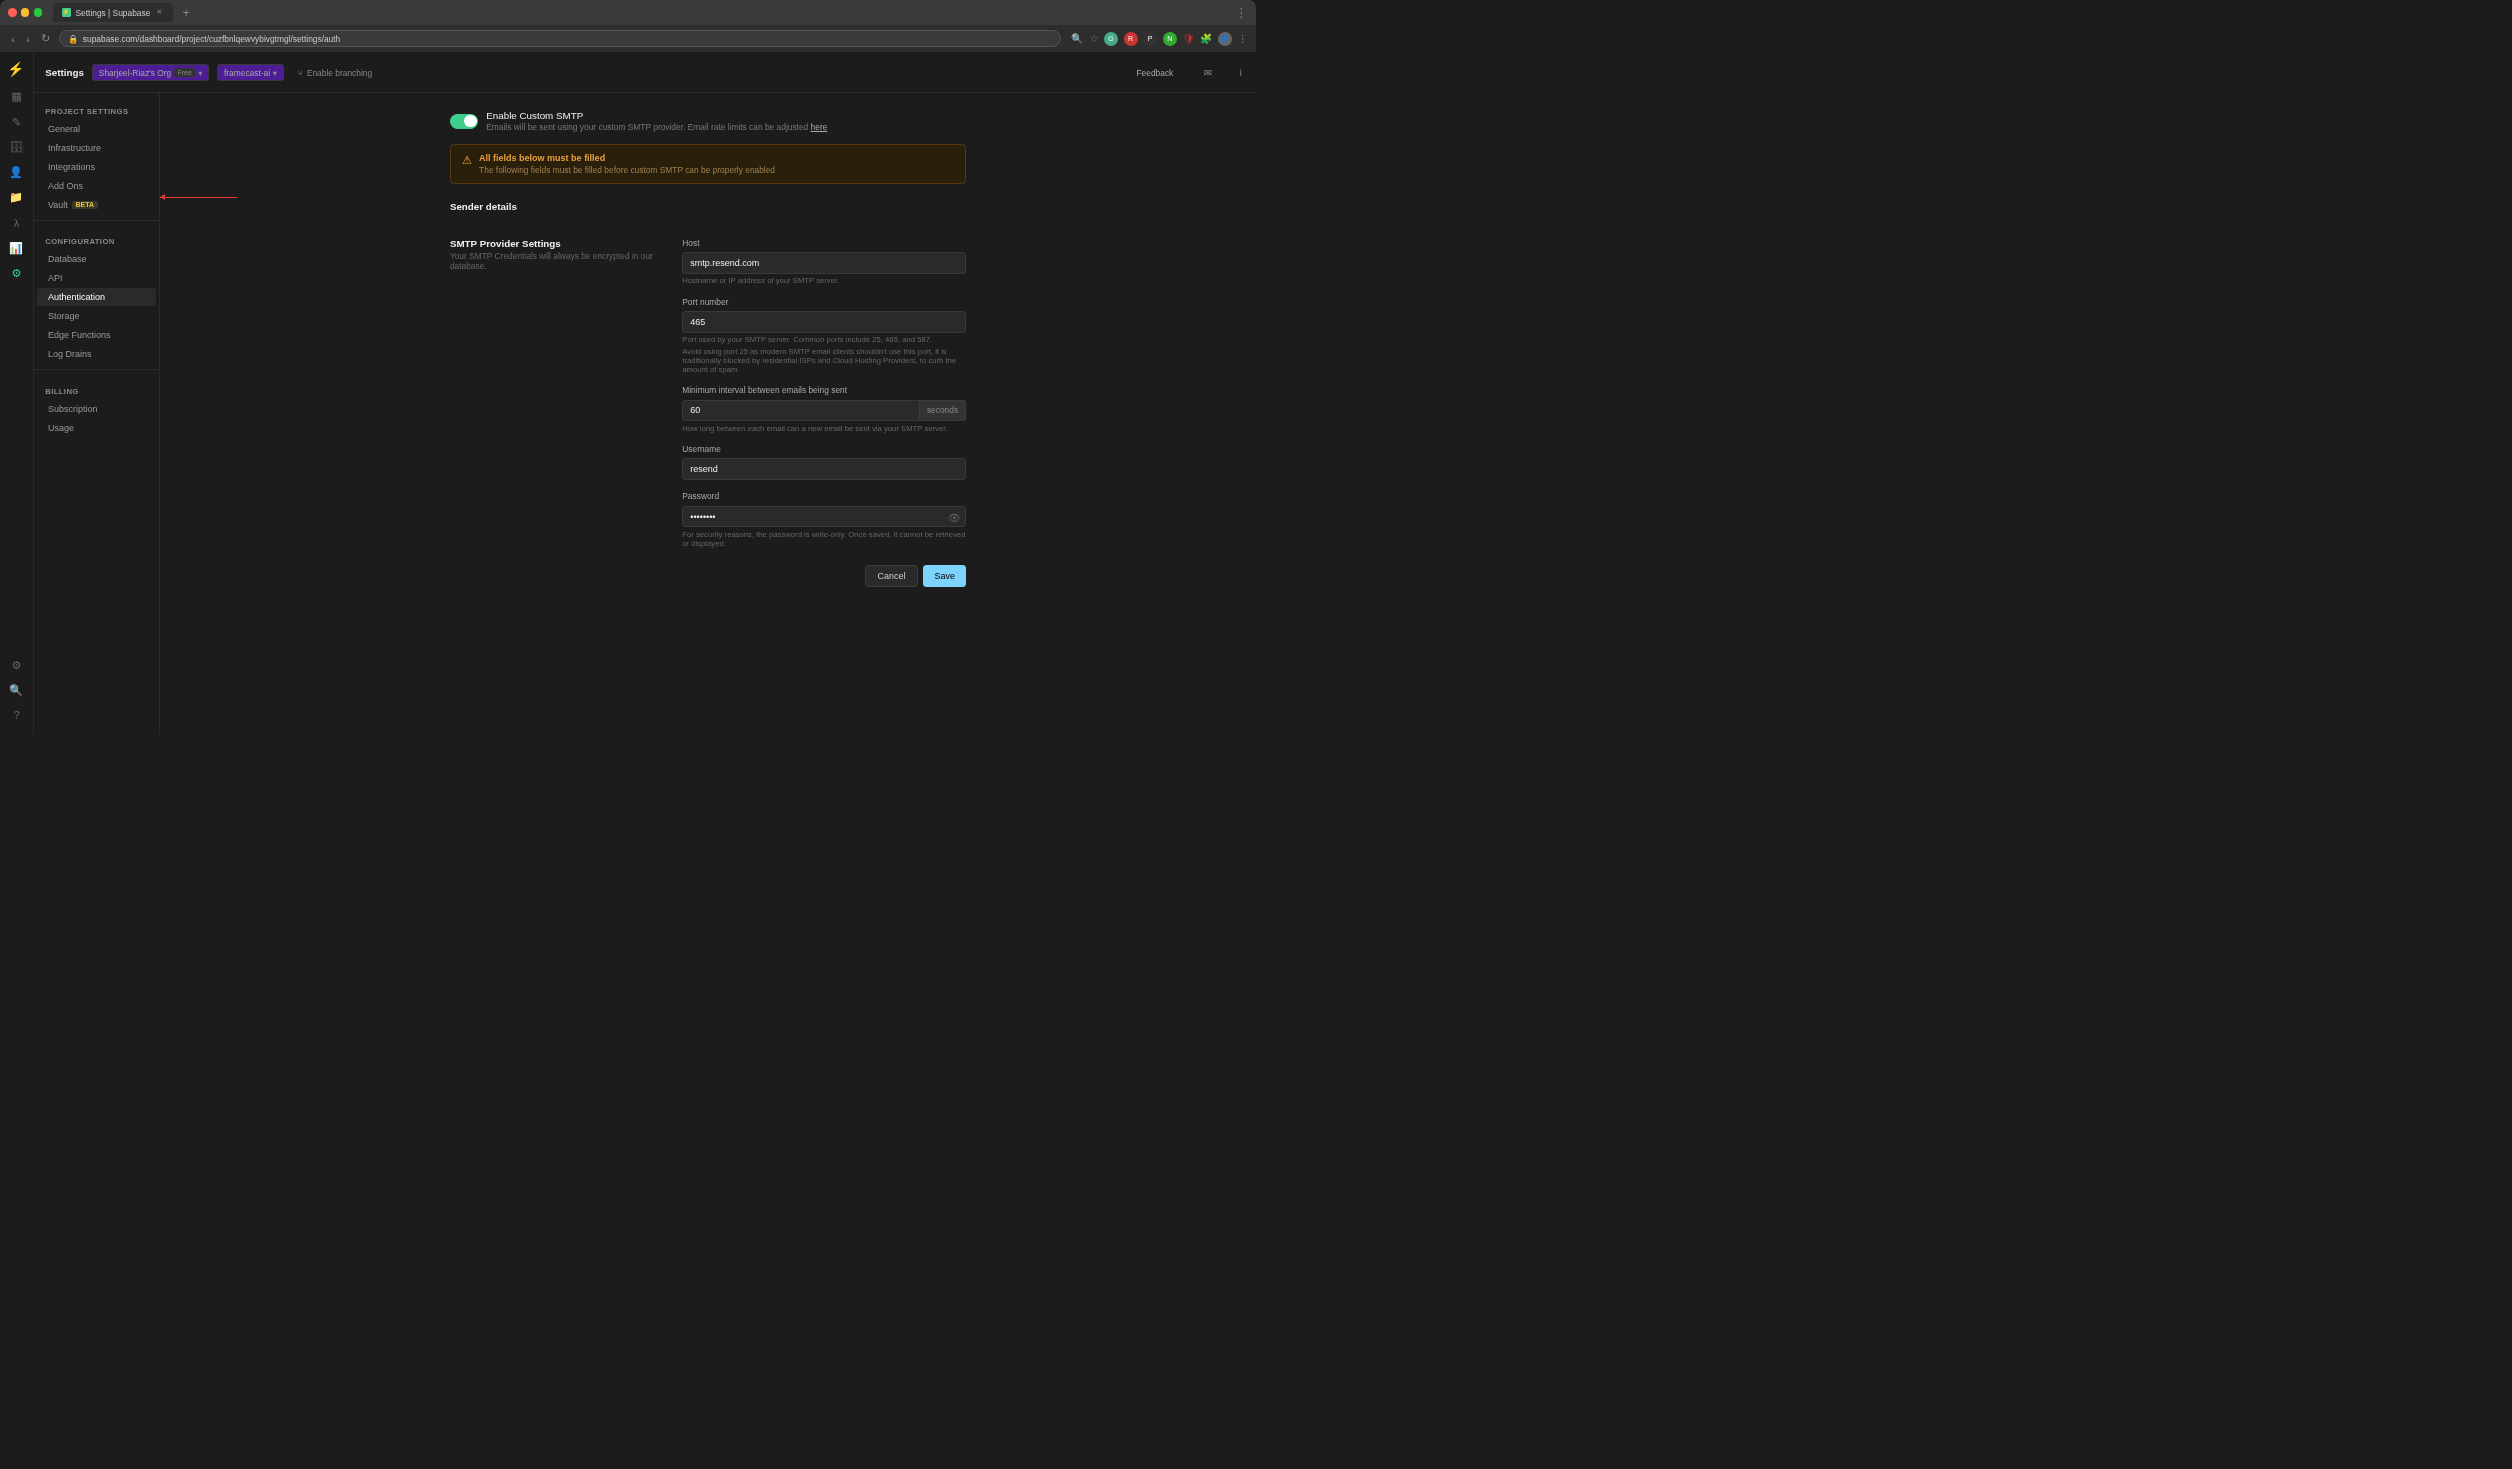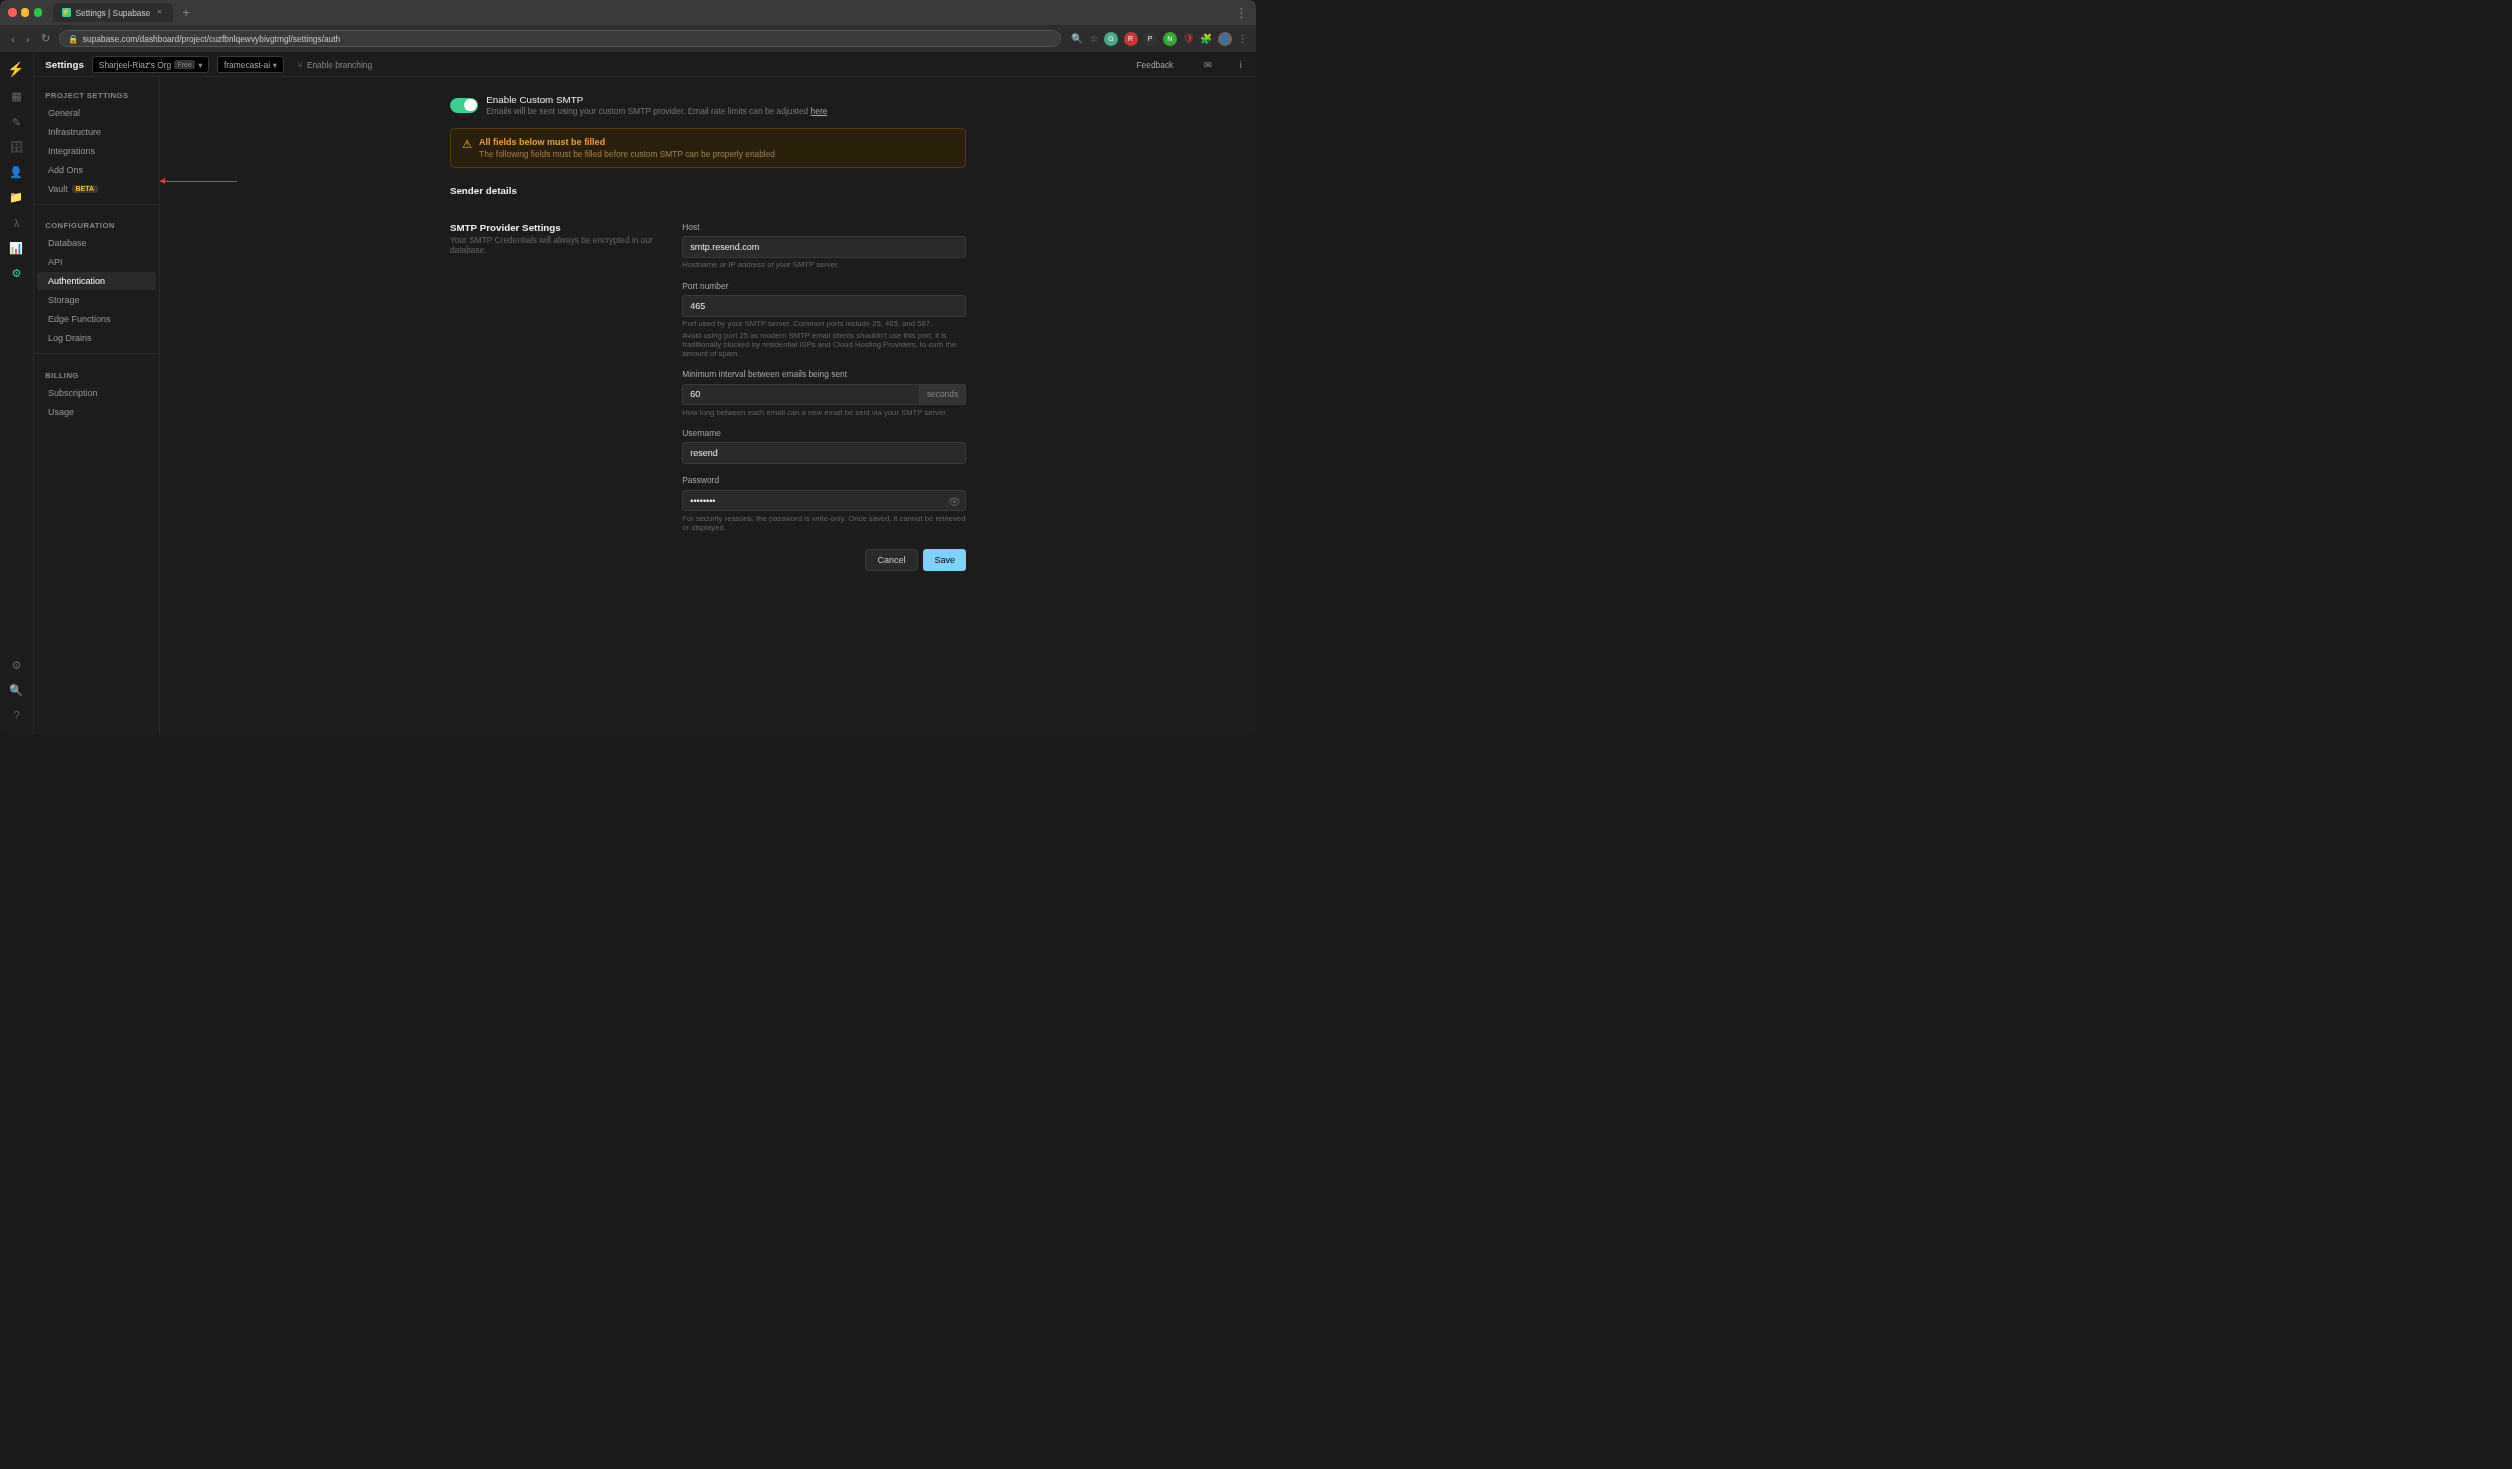--- a/index.html
+++ b/index.html
@@ -220,21 +220,21 @@
       background: #3a3a2a;
       color: #f0c040;
       font-size: 7px;
       padding: 0.7px 3.5px;
       border-radius: 2.1px;
       font-weight: 600;
     }
 
     
     .top-bar {
-      height: 24px;
+      height: 40px;
       background: #1c1c1c;
       border-bottom: 0.7px solid #2a2a2a;
       display: flex;
       align-items: center;
       padding: 0 11.2px;
       gap: 8.4px;
       flex-shrink: 0;
     }
 
     .top-bar-title {
@@ -242,21 +242,21 @@
       font-weight: 600;
       color: #eee;
     }
 
     .org-selector {
       display: flex;
       align-items: center;
       gap: 2.8px;
       font-size: 8.4px;
       color: #aaa;
-      background: #000000;
+      background: #4c1d95;
       border: 0.7px solid #3a3a3a;
       border-radius: 2.8px;
       padding: 2.1px 5.6px;
       cursor: pointer;
     }
 
     .free-badge {
       background: #333;
       color: #888;
       font-size: 7px;

